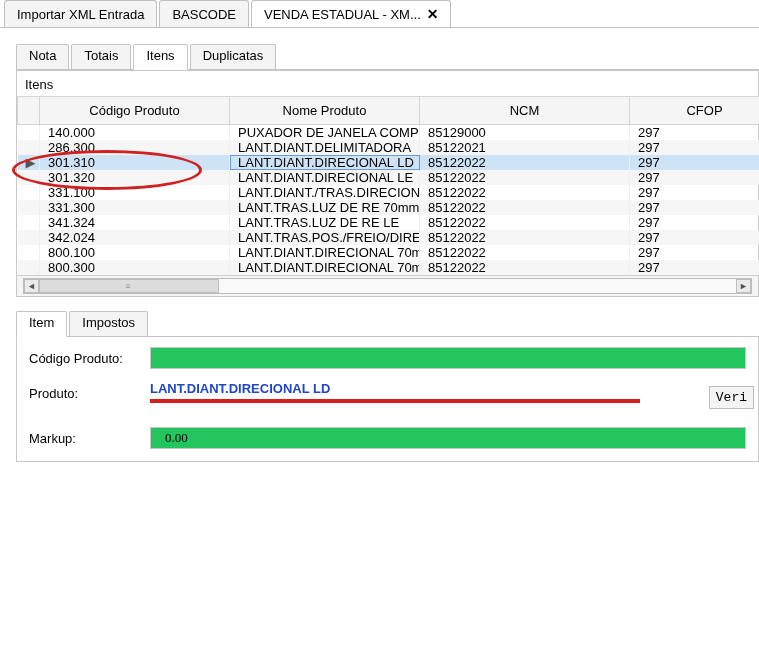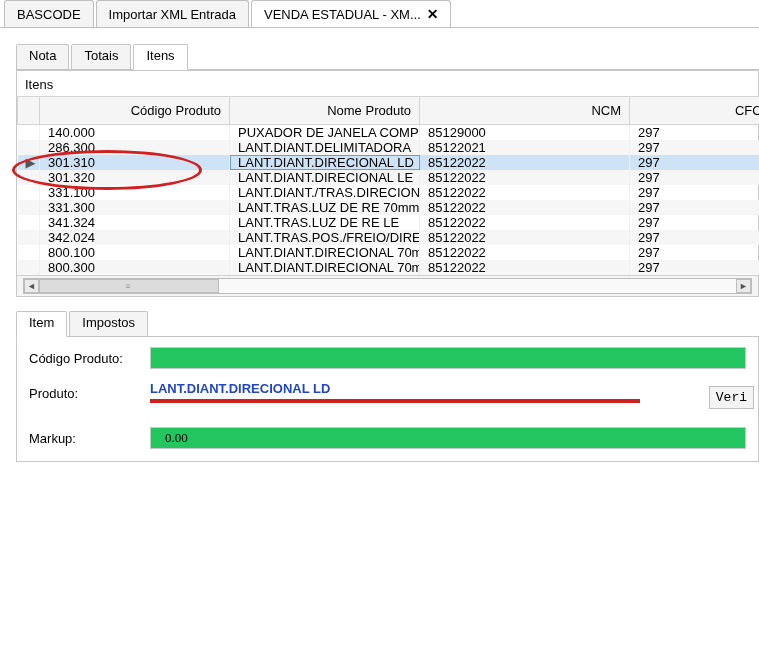--- a/index.html
+++ b/index.html
@@ -20,21 +20,21 @@
 
   
   .groupbox { border: 1px solid #c8c8c8; margin-top: 0; position: relative; }
   .groupbox-title { padding: 6px 8px 4px 8px; }
 
   .link-row { padding: 6px 8px 8px 8px; border-bottom: 1px solid #d0d0d0; }
   .link { color: #2b2b2b; text-decoration: none; }
 
   
   table { border-collapse: collapse; width: 100%; table-layout: fixed; }
-  thead th { background: #f5f5f5; border: 1px solid #d4d4d4; text-align: right; padding: 6px 8px; font-weight: normal; }
+  thead th { background: #f5f5f5; border: 1px solid #d4d4d4; text-align: center; padding: 6px 8px; font-weight: normal; }
   tbody td { border-right: 1px solid #f0f0f0; padding: 0 8px; white-space: nowrap; overflow: hidden; text-overflow: clip; }
   tbody tr:nth-child(even) td { background: #f6f6f6; }
   tbody tr.selected td { background: #cfe3f7 !important; }
   tbody tr.selected td.col-nome { outline: 1px solid #6a9bd8; outline-offset: -1px; }
   .row-ind { width: 22px; text-align: center; color: #555; }
   th.row-ind { background:#f5f5f5; }
   .col-codigo { width: 190px; }
   .col-nome   { width: 190px; }
   .col-ncm    { width: 210px; }
   .col-cfop   { width: 150px; }
@@ -66,37 +66,38 @@
   .veri-btn { position:absolute; right:4px; bottom:52px; border:1px solid #bdbdbd; background:#f4f4f4; padding:3px 6px;font-family:Liberation Mono, monospace; }
 
   
   .ellipse { position:absolute; border:3px solid #d21f1f; border-radius:50%; width:190px; height:40px; left:12px; top:150px; pointer-events:none; }
 </style>
 </head>
 <body>
 
 <div class="win-tabs">
   <div class="win-tab">
+    <span>Importar XML Entrada</span>
+  </div>
+  <div class="win-tab">
     <span>BASCODE</span>
-  </div>
-  <div class="win-tab">
-    <span>Importar XML Entrada</span>
   </div>
   <div class="win-tab active">
     <span>VENDA ESTADUAL - XM...</span>
     <span class="close">✕</span>
   </div>
 </div>
 
 <div class="content">
 
   <div class="inner-tabs">
     <div class="inner-tab"><span>Nota</span></div>
     <div class="inner-tab"><span>Totais</span></div>
     <div class="inner-tab active"><span>Itens</span></div>
+    <div class="inner-tab"><span>Duplicatas</span></div>
   </div>
 
   <div class="groupbox">
     <div class="groupbox-title">Itens</div>
 
     <table>
       <colgroup>
         <col style="width:22px">
           <col class="col-codigo">
           <col class="col-nome">

